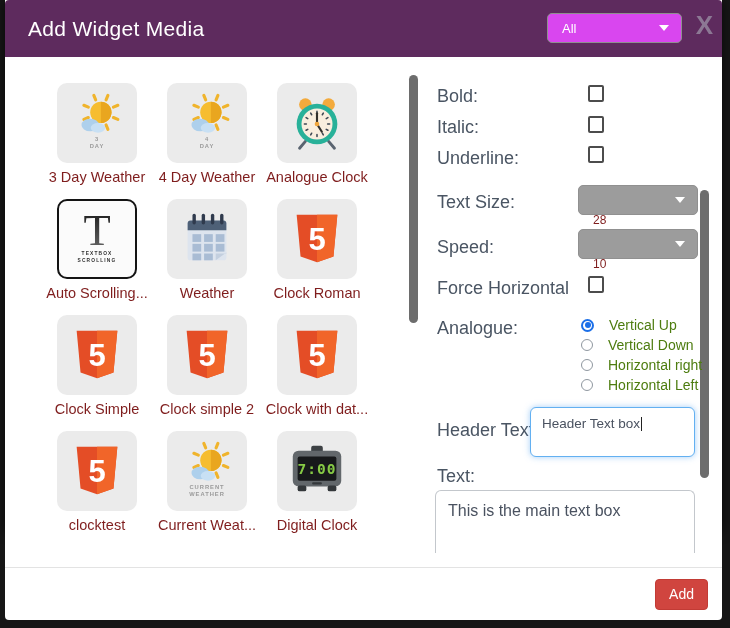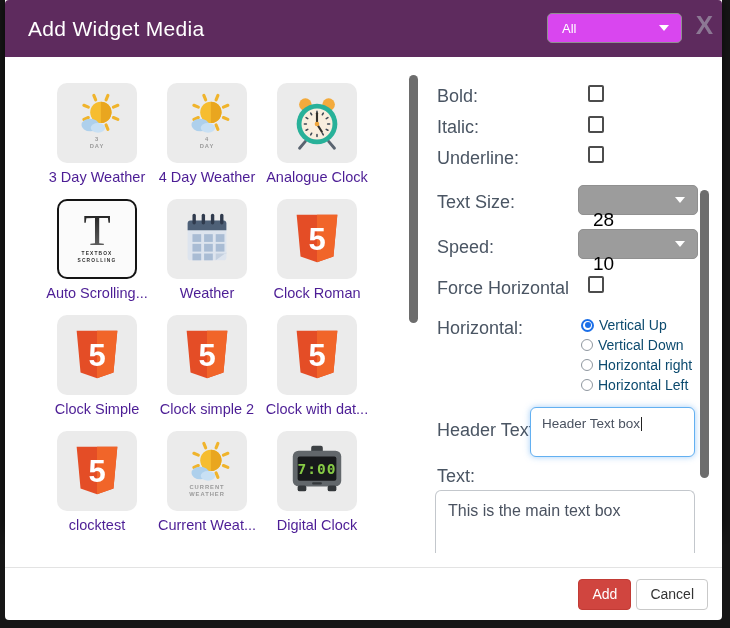--- a/index.html
+++ b/index.html
@@ -13,36 +13,36 @@
   .filter-dd .dd-text{color:#fff;font-size:13px;margin-left:14px;flex:1;}
   .caret{width:0;height:0;border-left:5px solid transparent;border-right:5px solid transparent;border-top:6px solid #fff;margin-right:12px;}
   .close-x{position:absolute;right:9px;top:12px;color:#8c7894;font-size:26px;font-weight:bold;cursor:pointer;line-height:1;}
   
   .modal-body{position:relative;height:510px;background:#fff;border-bottom:1px solid #e3e3e3;overflow:hidden;}
   
   .widgets-grid{position:absolute;left:52px;top:26px;width:300px;display:grid;grid-template-columns:80px 80px 80px;column-gap:30px;row-gap:14px;}
   .widget-cell{width:80px;}
   .tile{width:80px;height:80px;box-sizing:border-box;background:#ebebeb;border-radius:10px;display:flex;align-items:center;justify-content:center;cursor:pointer;}
   .tile.selected{background:#fbfbfb;border:2px solid #141414;}
-  .wlabel{width:110px;margin-left:-15px;margin-top:6px;text-align:center;font-size:14.5px;color:#4c1d95;white-space:nowrap;}
+  .wlabel{width:110px;margin-left:-15px;margin-top:6px;text-align:center;font-size:14.5px;color:#7f1d1d;white-space:nowrap;}
   
   .scrollbar-thumb{position:absolute;width:9px;background:#6d6d6d;border-radius:5px;cursor:pointer;}
   .sb-left{left:404px;top:18px;height:248px;}
   .sb-right{left:695px;top:133px;height:288px;}
   
   .flabel{position:absolute;left:432px;font-size:18px;color:#4a5563;}
   .cb{position:absolute;left:583px;width:12px;height:13px;border:2px solid #4c4c4c;border-radius:2px;background:#fff;cursor:pointer;}
   .form-dd{position:absolute;left:573px;width:118px;height:28px;background:#9c9c9c;border:1px solid #909090;border-radius:5px;display:flex;align-items:center;cursor:pointer;}
-  .form-dd .dd-text{color:#000000;font-size:19px;margin-left:14px;flex:1;margin-top:40px;}
+  .form-dd .dd-text{color:#7f1d1d;font-size:12px;margin-left:14px;flex:1;margin-top:40px;}
   .radio-group{position:absolute;left:576px;top:258px;}
   .radio-row{display:flex;align-items:center;height:20px;cursor:pointer;}
   .radio{width:12px;height:12px;box-sizing:border-box;border-radius:50%;border:1px solid #8f979f;background:#fff;position:relative;flex:0 0 auto;}
   .radio.sel{border:2px solid var(--blue);width:13px;height:13px;}
   .radio.sel::after{content:'';position:absolute;inset:1.5px;border-radius:50%;background:var(--blue);}
-  .radio-label{margin-left:5px;font-size:14px;color:#0c4a6e;white-space:nowrap;}
+  .radio-label{margin-left:15px;font-size:14px;color:#4d7c0f;white-space:nowrap;}
   .fake-input{position:absolute;left:525px;top:350px;width:165px;height:50px;box-sizing:border-box;background:#fff;border:1.5px solid var(--focus);border-radius:6px;box-shadow:0 0 6px rgba(90,165,240,.55);padding:8px 11px;font-size:13.5px;color:#4a5260;cursor:text;}
   .input-caret{display:inline-block;width:1px;height:14px;background:#222;vertical-align:text-bottom;margin-left:1px;}
   .fake-textarea{position:absolute;left:430px;top:433px;width:260px;height:63px;box-sizing:border-box;background:#fff;border:1px solid #c3c7cc;border-bottom:none;border-radius:6px 6px 0 0;padding:11px 12px;font-size:16px;color:#4a5260;overflow:hidden;cursor:text;}
   
   .modal-footer{height:52px;display:flex;align-items:center;justify-content:flex-end;gap:5px;padding-right:14px;box-sizing:border-box;background:#fff;border-radius:0 0 4px 4px;}
   .btn{height:31px;border-radius:4px;font-size:14px;display:flex;align-items:center;padding:0 13px;cursor:pointer;box-sizing:border-box;}
   .btn-add{background:var(--red);color:#fff;border:1px solid #c23b35;}
   .btn-cancel{background:#fff;color:#333;border:1px solid #c9c9c9;}
 </style>
 </head>
@@ -288,21 +288,21 @@
 
       <div class="flabel" style="top:180px">Speed:</div>
       <div class="form-dd" style="top:172px">
         <span class="dd-text">10</span>
         <span class="caret"></span>
       </div>
 
       <div class="flabel" style="top:221px">Force Horizontal</div>
       <div class="cb" style="top:219px"></div>
 
-      <div class="flabel" style="top:261px">Horizontal:</div>
+      <div class="flabel" style="top:261px">Analogue:</div>
       <div class="radio-group" id="direction-group">
           <div class="radio-row">
             <span class="radio sel"></span>
             <span class="radio-label">Vertical Up</span>
           </div>
           <div class="radio-row">
             <span class="radio"></span>
             <span class="radio-label">Vertical Down</span>
           </div>
           <div class="radio-row">
@@ -317,17 +317,16 @@
 
       <div class="flabel" style="top:363px">Header Text:</div>
       <div class="fake-input"><span>Header Text box</span><span class="input-caret"></span></div>
 
       <div class="flabel" style="top:409px">Text:</div>
       <div class="fake-textarea"><span>This is the main text box</span></div>
     </div>
 
     <div class="modal-footer">
       <div class="btn btn-add">Add</div>
-      <div class="btn btn-cancel">Cancel</div>
     </div>
 
   </div>
 </div>
 
 </body></html>

